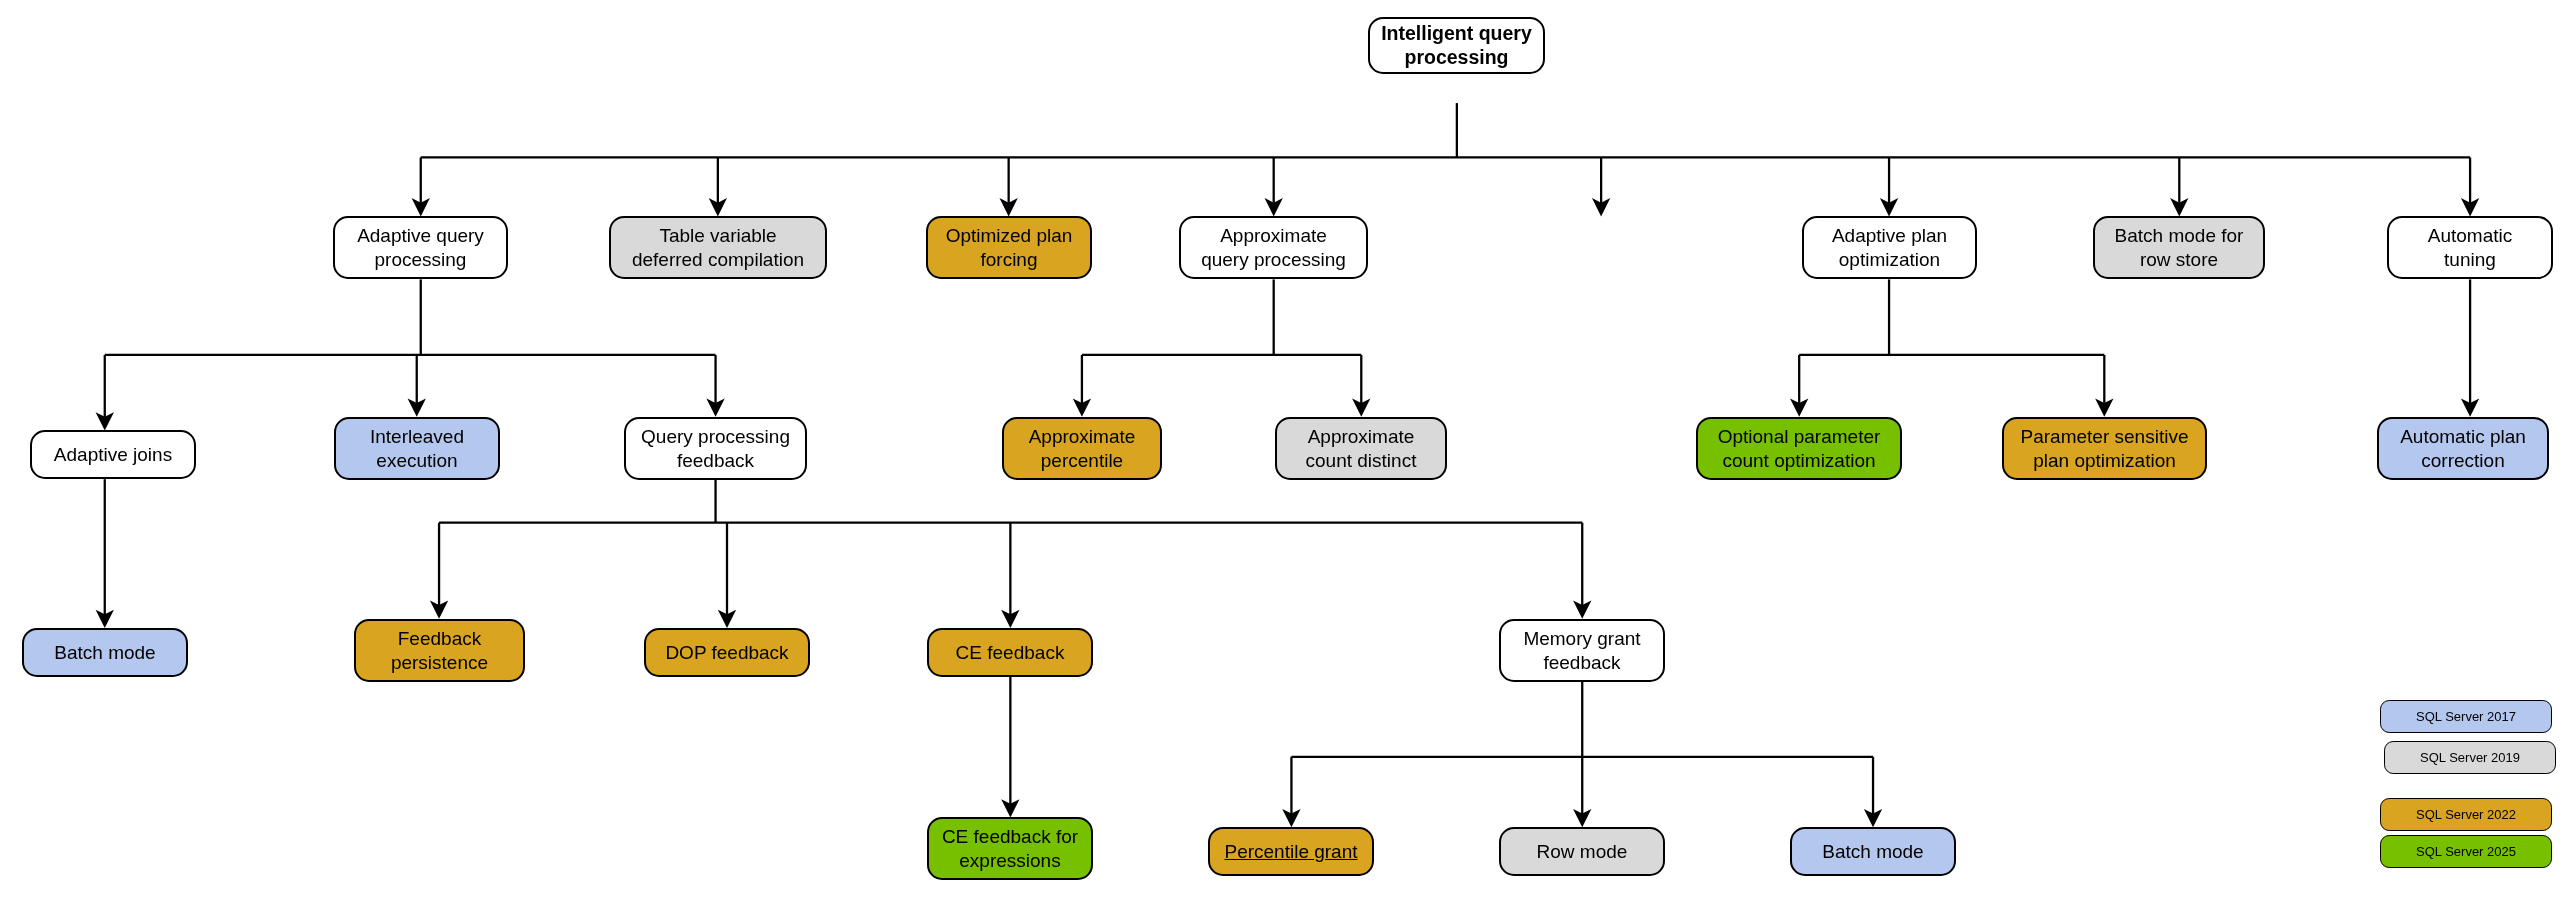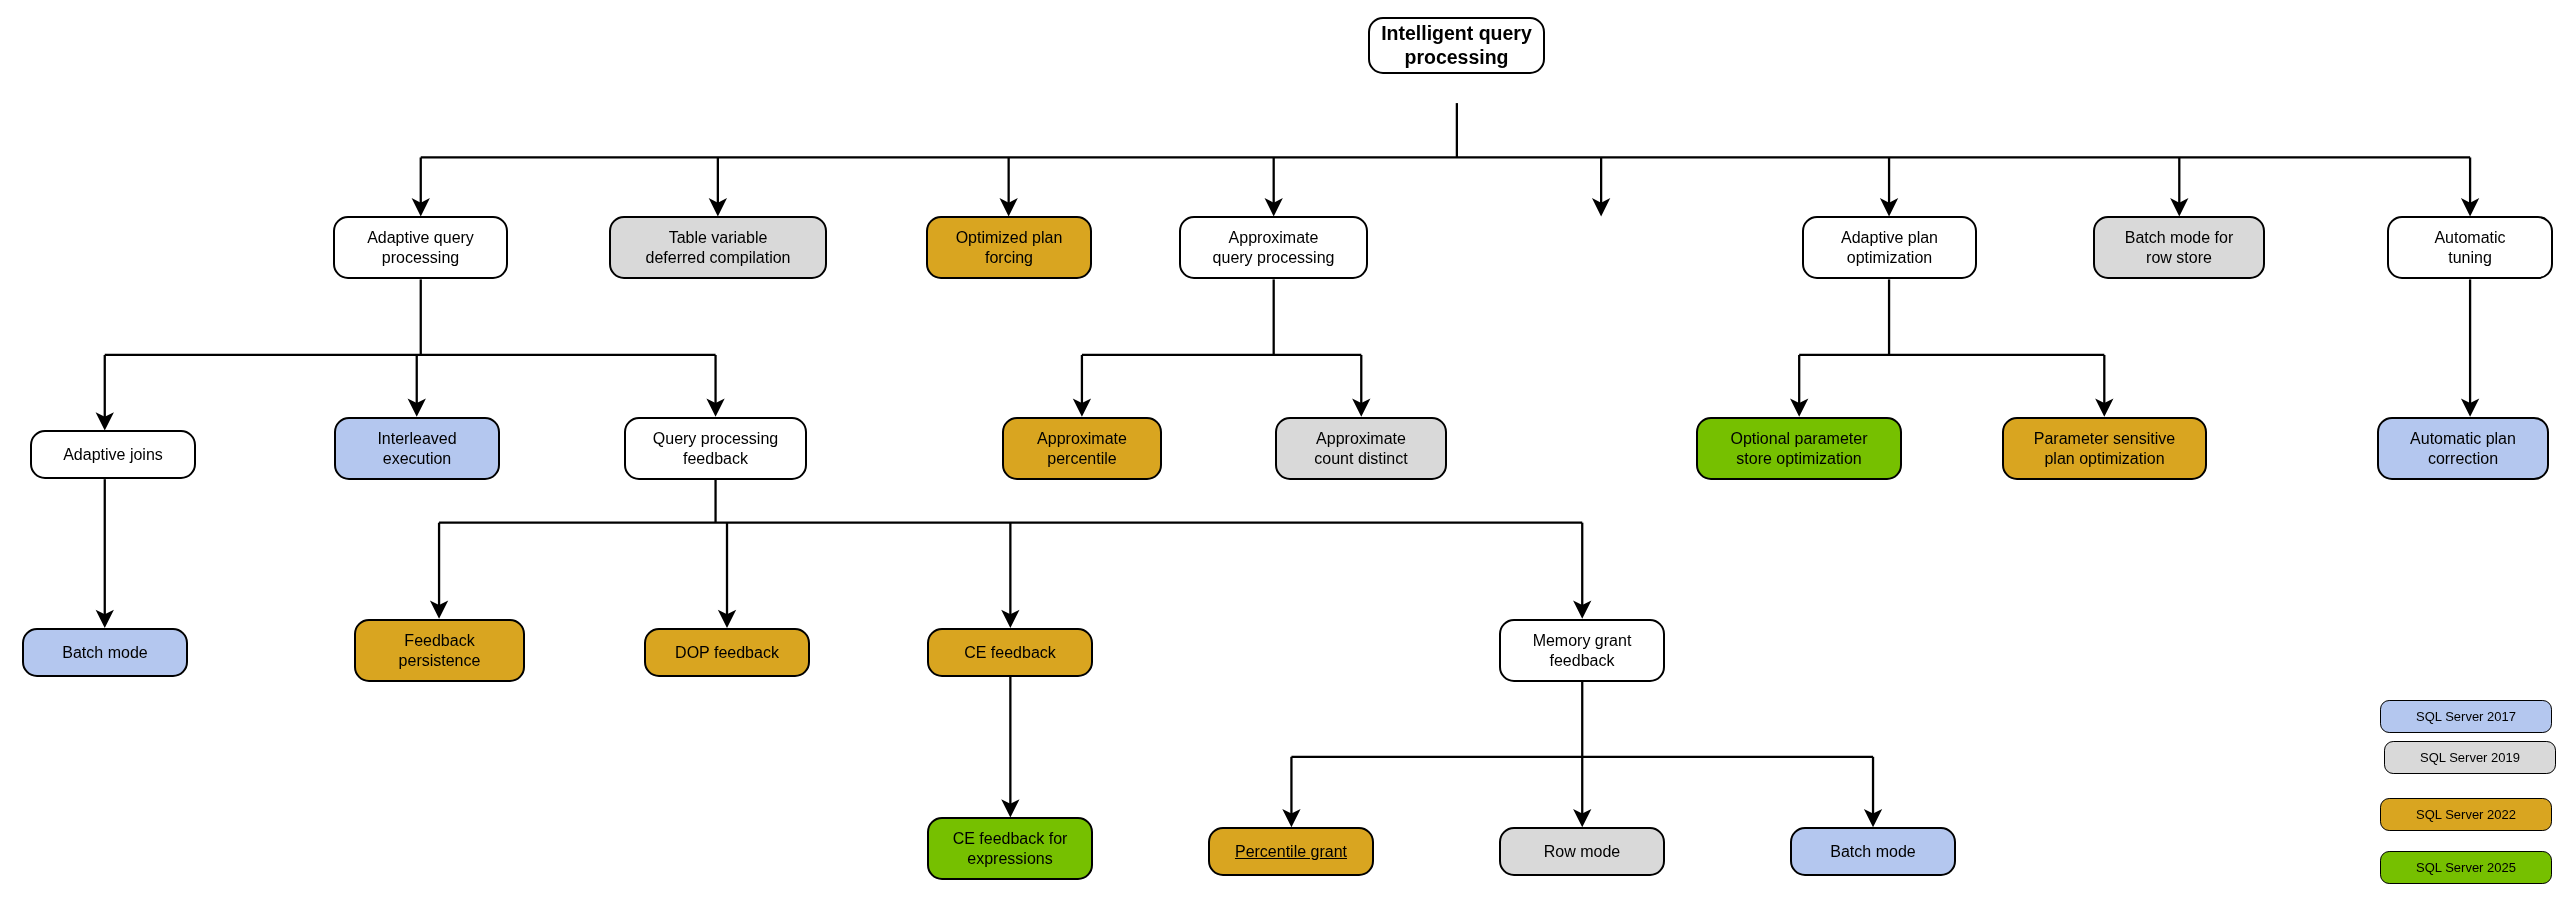--- a/index.html
+++ b/index.html
@@ -11,21 +11,21 @@
     box-sizing:border-box;
     border:2.3px solid #000000;
     border-radius:15px;
     background:#ffffff;
     display:flex;
     align-items:center;
     justify-content:center;
     text-align:center;
     color:#000000;
     font-family:"Liberation Sans",sans-serif;
-    font-size:16px;
+    font-size:19px;
     line-height:1.22;
     padding:3.4px 5.7px;
     white-space:pre-line;
   }
   .node.root{font-weight:bold;font-size:19.5px;}
   .c-white{background:#ffffff;}
   .c-gray{background:#d9d9d9;}
   .c-blue{background:#b4c7ef;}
   .c-orange{background:#d9a520;}
   .c-green{background:#76c000;}
@@ -116,21 +116,21 @@
   <div class="node c-white" style="left:22px;top:430px;width:166px;height:49px;margin-left:8px;">Adaptive joins</div>
   <div class="node c-blue" style="left:334px;top:417px;width:166px;height:63px;">Interleaved
 execution</div>
   <div class="node c-white" style="left:624px;top:417px;width:183px;height:63px;">Query processing
 feedback</div>
   <div class="node c-orange" style="left:1002px;top:417px;width:160px;height:63px;">Approximate
 percentile</div>
   <div class="node c-gray" style="left:1275px;top:417px;width:172px;height:63px;">Approximate
 count distinct</div>
   <div class="node c-green" style="left:1696px;top:417px;width:206px;height:63px;">Optional parameter
-store optimization</div>
+count optimization</div>
   <div class="node c-orange" style="left:2002px;top:417px;width:205px;height:63px;">Parameter sensitive
 plan optimization</div>
   <div class="node c-blue" style="left:2377px;top:417px;width:172px;height:63px;">Automatic plan
 correction</div>
 
   <div class="node c-blue" style="left:22px;top:628px;width:166px;height:49px;">Batch mode</div>
   <div class="node c-orange" style="left:354px;top:619px;width:171px;height:63px;">Feedback
 persistence</div>
   <div class="node c-orange" style="left:644px;top:628px;width:166px;height:49px;">DOP feedback</div>
   <div class="node c-orange" style="left:927px;top:628px;width:166px;height:49px;">CE feedback</div>
@@ -139,18 +139,18 @@
 
   <div class="node c-green" style="left:927px;top:817px;width:166px;height:63px;">CE feedback for
 expressions</div>
   <div class="node c-orange" style="left:1208px;top:827px;width:166px;height:49px;text-decoration:underline;">Percentile grant</div>
   <div class="node c-gray" style="left:1499px;top:827px;width:166px;height:49px;">Row mode</div>
   <div class="node c-blue" style="left:1790px;top:827px;width:166px;height:49px;">Batch mode</div>
 
   <div class="legend" style="left:2380px;top:700px;">
     <div class="node c-blue" style="position:relative;left:0;top:0;width:172px;height:33px;margin-bottom:8px;">SQL Server 2017</div>
     <div class="node c-gray" style="position:relative;left:4px;top:0;width:172px;height:33px;margin-bottom:24px;">SQL Server 2019</div>
-    <div class="node c-orange" style="position:relative;left:0;top:0;width:172px;height:33px;margin-bottom:20px;">SQL Server 2022</div>
+    <div class="node c-orange" style="position:relative;left:0;top:0;width:172px;height:33px;margin-bottom:4px;">SQL Server 2022</div>
     <div class="node c-green" style="position:relative;left:0;top:0;width:172px;height:33px;">SQL Server 2025</div>
   </div>
 
 </div>
 
 
 </body></html>

